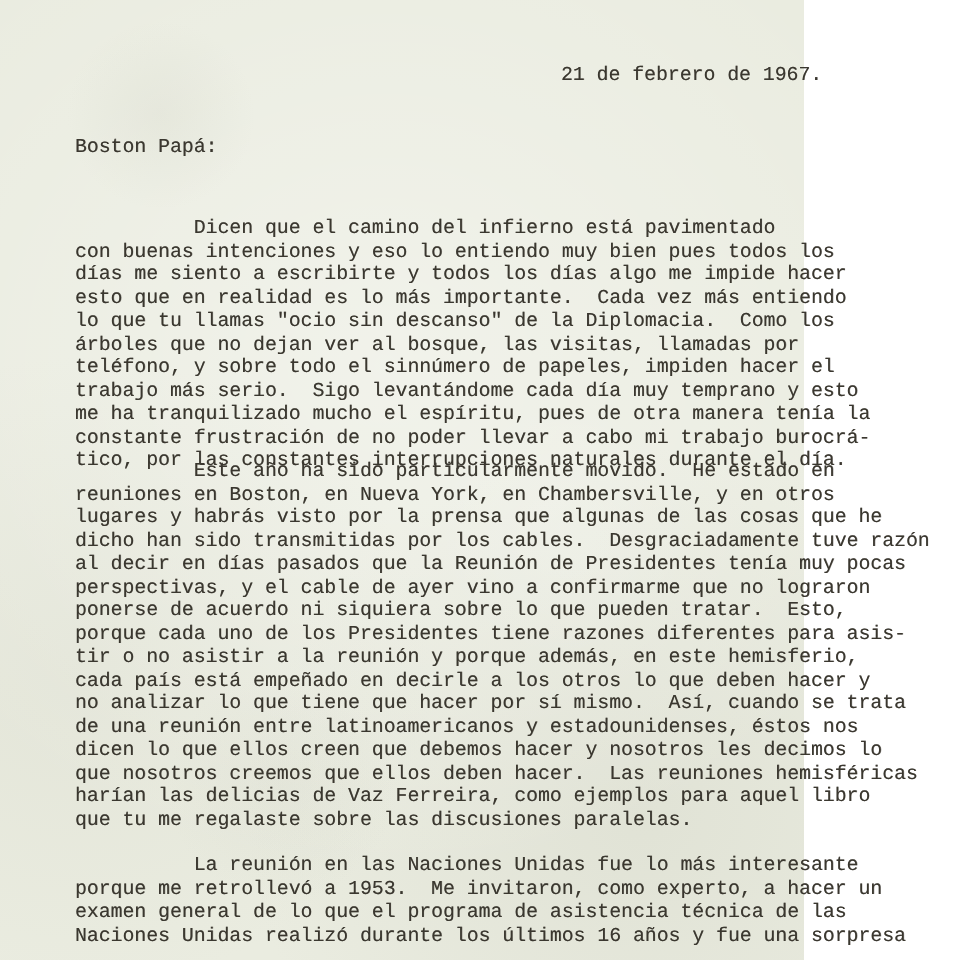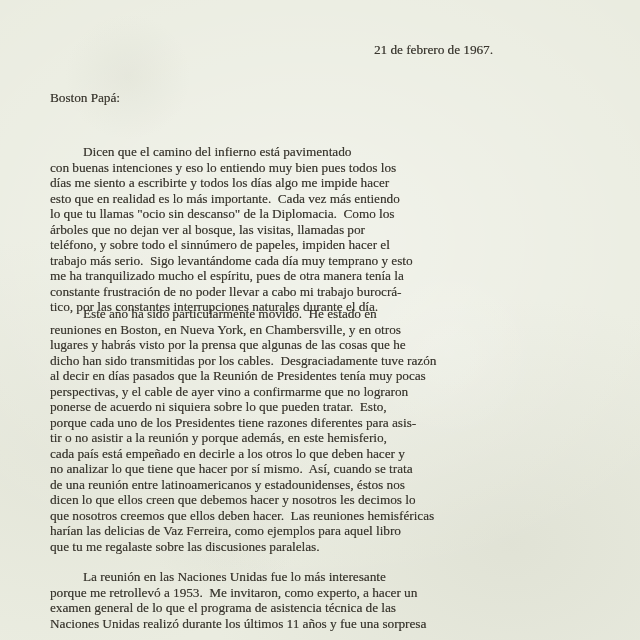--- a/index.html
+++ b/index.html
@@ -7,28 +7,28 @@
     --ink: #3a372f;
   }
   * { margin: 0; padding: 0; box-sizing: border-box; }
   html, body {
     width: 640px;
     height: 640px;
     overflow: hidden;
   }
   .paper {
     position: relative;
-    width: 640px;
+    width: 536px;
     height: 640px;
     background:
       radial-gradient(ellipse 120% 90% at 48% 38%, rgba(255,255,255,0.35) 0%, rgba(255,255,255,0) 60%),
       radial-gradient(ellipse 90% 70% at 80% 85%, rgba(196,198,182,0.25) 0%, rgba(196,198,182,0) 55%),
       radial-gradient(ellipse 80% 60% at 10% 70%, rgba(205,206,190,0.22) 0%, rgba(205,206,190,0) 55%),
       var(--paper);
-    font-family: Liberation Serif, serif;
+    font-family: Liberation Mono, monospace;
     color: var(--ink);
   }
   
   .paper::before {
     content: "";
     position: absolute;
     inset: 0;
     pointer-events: none;
     background:
       radial-gradient(circle 90px at 20% 12%, rgba(180,182,165,0.12), rgba(180,182,165,0) 70%),
@@ -94,14 +94,14 @@
 no analizar lo que tiene que hacer por sí mismo.  Así, cuando se trata
 de una reunión entre latinoamericanos y estadounidenses, éstos nos
 dicen lo que ellos creen que debemos hacer y nosotros les decimos lo
 que nosotros creemos que ellos deben hacer.  Las reuniones hemisféricas
 harían las delicias de Vaz Ferreira, como ejemplos para aquel libro
 que tu me regalaste sobre las discusiones paralelas.</pre>
 
   <pre class="typed para para-3">          La reunión en las Naciones Unidas fue lo más interesante
 porque me retrollevó a 1953.  Me invitaron, como experto, a hacer un
 examen general de lo que el programa de asistencia técnica de las
-Naciones Unidas realizó durante los últimos 11 años y fue una sorpresa</pre>
+Naciones Unidas realizó durante los últimos 16 años y fue una sorpresa</pre>
 </div>
 
 </body></html>

